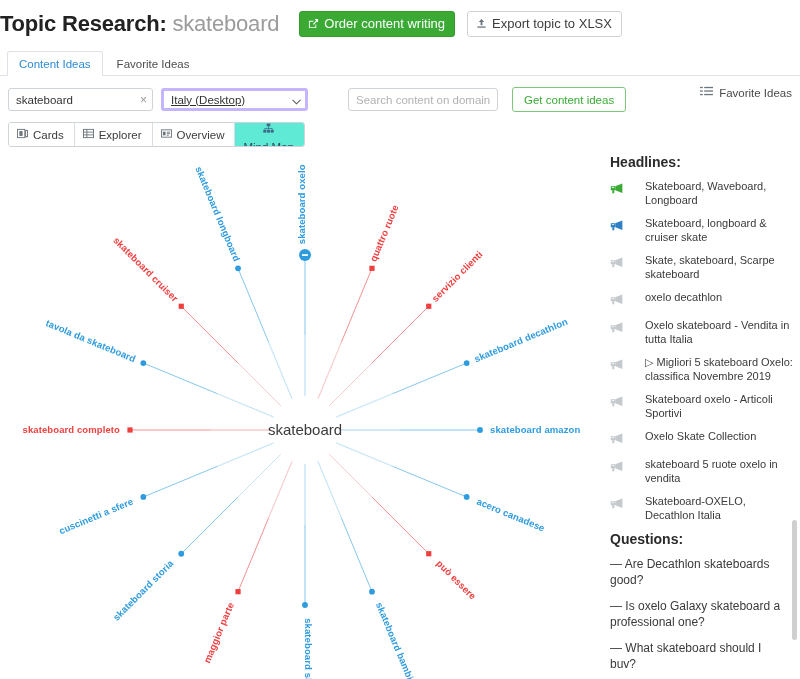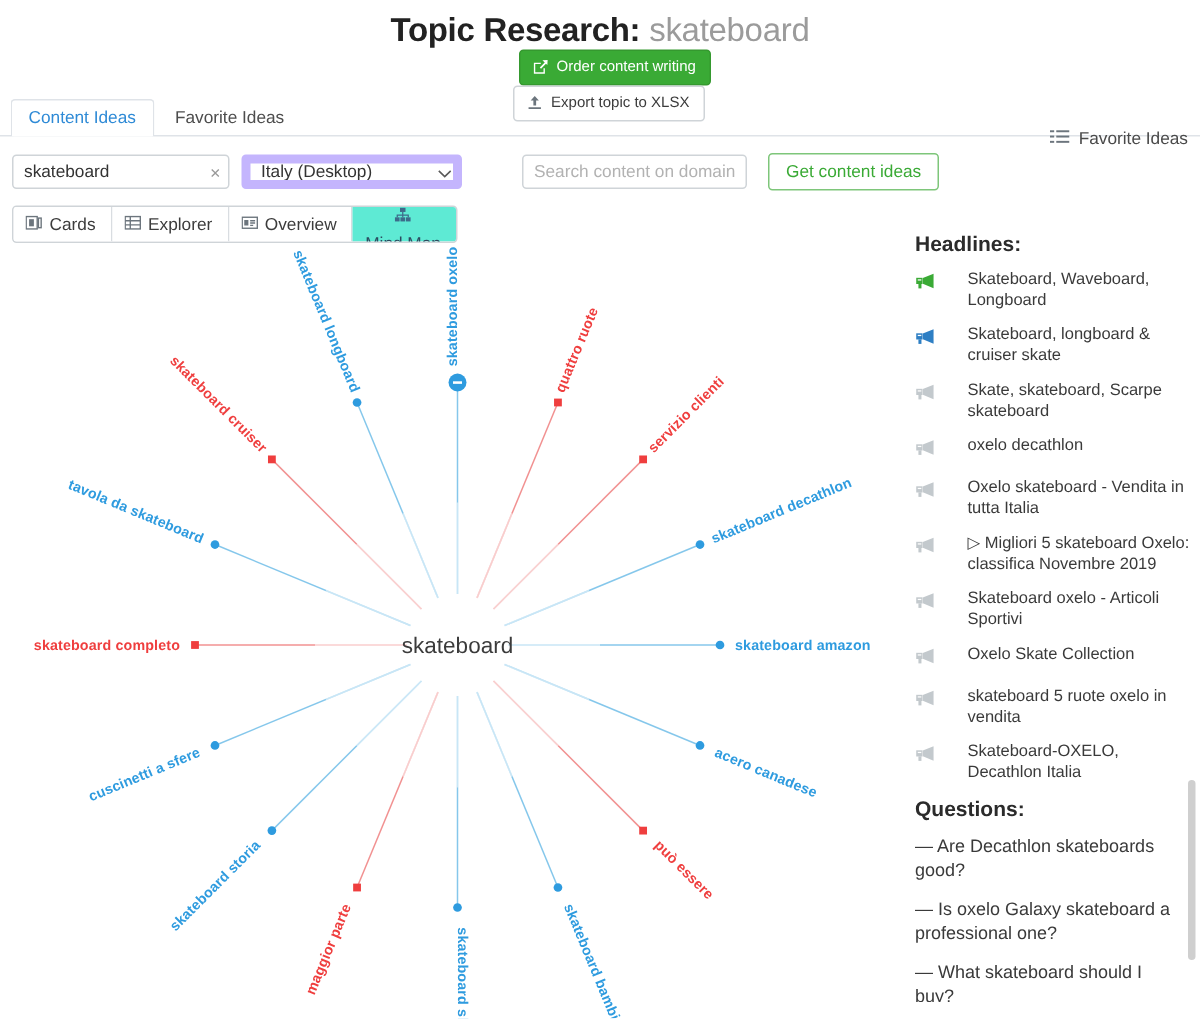--- a/index.html
+++ b/index.html
@@ -17,36 +17,35 @@
     position: relative;
   }
   .page { position: relative; width: 800px; height: 679px; }
 
   
   .header {
     display: flex;
     align-items: center;
     padding: 7px 0 0 0;
     height: 34px;
-    flex-direction: column;
   }
   .page-title {
     font-size: 22px;
     font-weight: bold;
     color: #222222;
     letter-spacing: -0.2px;
     white-space: nowrap;
   }
   .page-title .kw {
     color: #9b9b9b;
     font-weight: normal;
   }
   .btn {
     font-family: "Liberation Sans", sans-serif;
-    font-size: 10px;
+    font-size: 13px;
     border-radius: 3px;
     padding: 5px 9px 6px 8px;
     white-space: nowrap;
     display: inline-flex;
     align-items: center;
     gap: 5px;
     cursor: pointer;
     line-height: 1;
   }
   .btn-green {
@@ -59,21 +58,21 @@
     background: #ffffff;
     border: 1px solid #cfd4d8;
     color: #3c3c3c;
     margin-left: 12px;
   }
   .btn svg { display: block; }
 
   
   .tabs {
     position: relative;
-    margin-top: 24px;
+    margin-top: 9px;
     padding-left: 7px;
     border-bottom: 1px solid #dfe3e8;
     height: 25px;
     display: flex;
     align-items: flex-end;
     gap: 2px;
     text-align: right;
   }
   .tab {
     font-size: 11.5px;
@@ -127,31 +126,32 @@
     color: #9a9a9a;
     font-size: 12px;
     cursor: pointer;
     line-height: 1;
   }
   .select-wrap { position: relative; display: inline-block; }
   .sel {
     font-family: "Liberation Sans", sans-serif;
     font-size: 11.5px;
     color: #333333;
-    border: 6px solid #c4b5fd;
+    border: 3px solid #c4b5fd;
     border-radius: 3px;
     height: 23px;
     width: 147px;
     box-sizing: border-box;
     padding: 0 20px 0 7px;
     background: #fff;
     -webkit-appearance: none;
     appearance: none;
     outline: none;
     cursor: pointer;
+    text-decoration: underline;
   }
   .chev {
     position: absolute; right: 7px; top: 50%;
     transform: translateY(-50%);
     pointer-events: none; color: #5a5a5a;
   }
   .btn-outline-green {
     background: #ffffff;
     border: 1px solid #7ec67a;
     color: #3aaa35;

